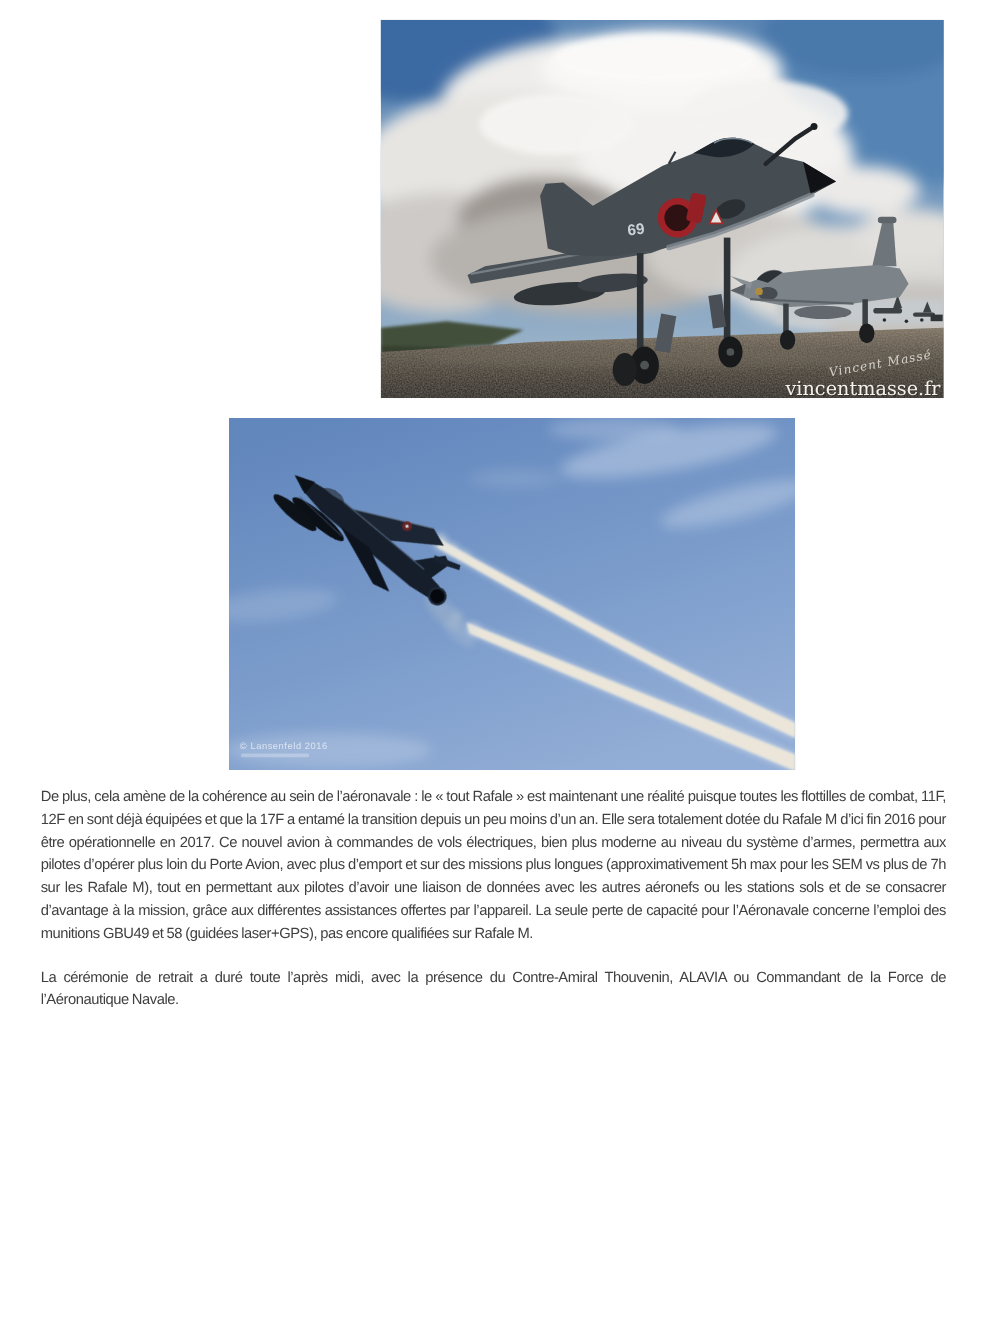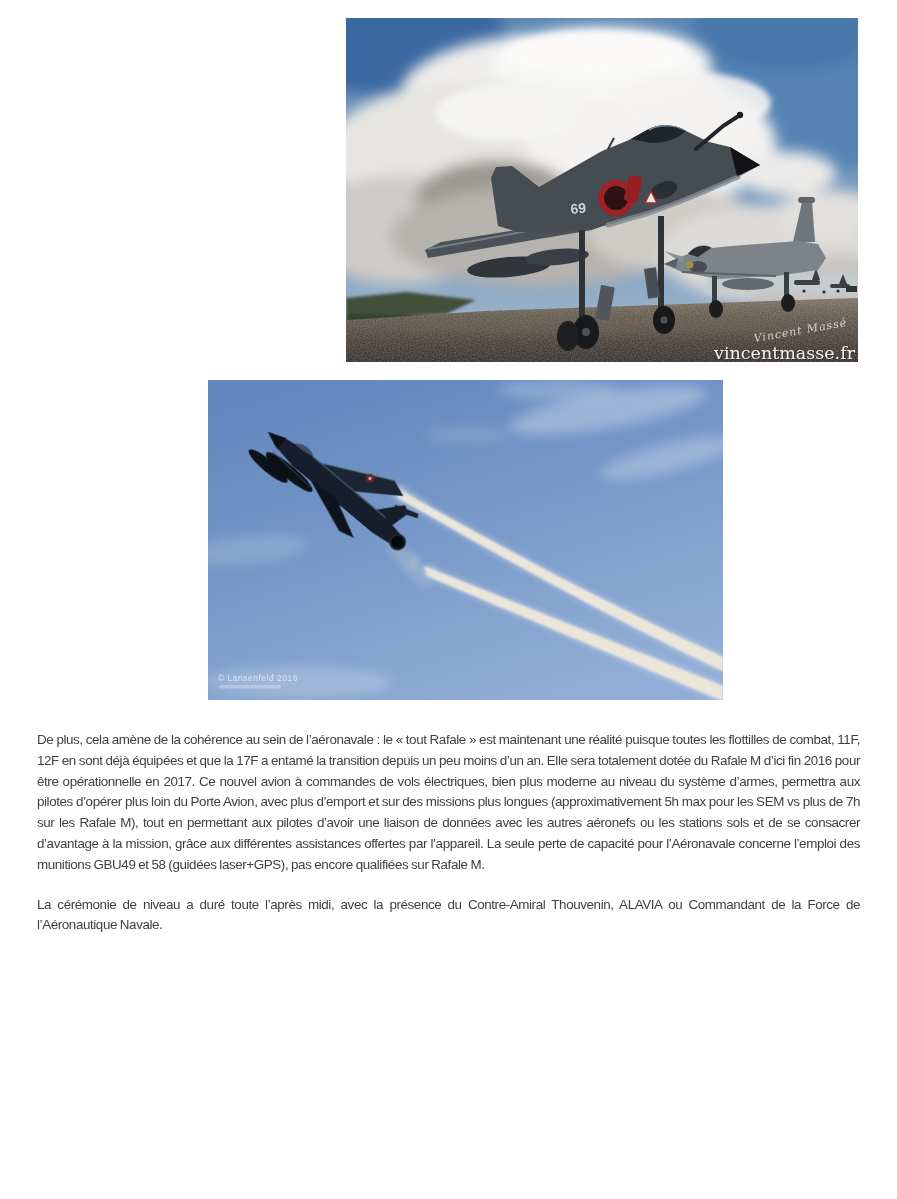--- a/index.html
+++ b/index.html
@@ -5,21 +5,21 @@
   html,body{margin:0;padding:0;background:#ffffff;}
   .page{position:relative;width:897px;height:1199px;background:#ffffff;overflow:hidden;
         font-family:"Liberation Sans",sans-serif;}
   .photo{position:absolute;overflow:hidden;}
   .photo svg{display:block;}
   #photo-top{left:346px;top:18px;width:512px;height:344px;}
   #photo-bottom{left:208px;top:380px;width:515px;height:320px;}
   .article{position:absolute;left:37px;top:714px;width:823px;
            color:#3f3f3f;font-size:13.4px;line-height:20.8px;
            letter-spacing:-0.4px;word-spacing:-0.5px;text-align:justify;}
-  .article p{margin:16px 0 19px 0;}
+  .article p{margin:0 0 19px 0;}
 </style>
 </head>
 <body>
 
 <div class="page">
 
   <div class="photo" id="photo-top">
     <svg width="512" height="344" viewBox="0 0 512 344">
       <defs>
         <linearGradient id="sky1" x1="0" y1="0" x2="0" y2="1">
@@ -217,16 +217,16 @@
 
       <g>
         <text x="10" y="301" font-family="Liberation Sans, sans-serif" font-size="8.5" letter-spacing="0.5" fill="#e8edf5" opacity="0.85">© Lansenfeld 2016</text>
         <rect x="11" y="305" width="62" height="3.5" rx="1.5" fill="#ffffff" opacity="0.28"></rect>
       </g>
     </svg>
   </div>
 
   <div class="article">
     <p>De plus, cela amène de la cohérence au sein de l’aéronavale : le « tout Rafale » est maintenant une réalité puisque toutes les flottilles de combat, 11F, 12F en sont déjà équipées et que la 17F a entamé la transition depuis un peu moins d’un an. Elle sera totalement dotée du Rafale M d’ici fin 2016 pour être opérationnelle en 2017. Ce nouvel avion à commandes de vols électriques, bien plus moderne au niveau du système d’armes, permettra aux pilotes d’opérer plus loin du Porte Avion, avec plus d’emport et sur des missions plus longues (approximativement 5h max pour les SEM vs plus de 7h sur les Rafale M), tout en permettant aux pilotes d’avoir une liaison de données avec les autres aéronefs ou les stations sols et de se consacrer d’avantage à la mission, grâce aux différentes assistances offertes par l’appareil. La seule perte de capacité pour l’Aéronavale concerne l’emploi des munitions GBU49 et 58 (guidées laser+GPS), pas encore qualifiées sur Rafale M.</p>
-    <p>La cérémonie de niveau a duré toute l’après midi, avec la présence du Contre-Amiral Thouvenin, ALAVIA ou Commandant de la Force de l’Aéronautique Navale.</p>
+    <p>La cérémonie de retrait a duré toute l’après midi, avec la présence du Contre-Amiral Thouvenin, ALAVIA ou Commandant de la Force de l’Aéronautique Navale.</p>
   </div>
 
 </div>
 
 </body></html>

